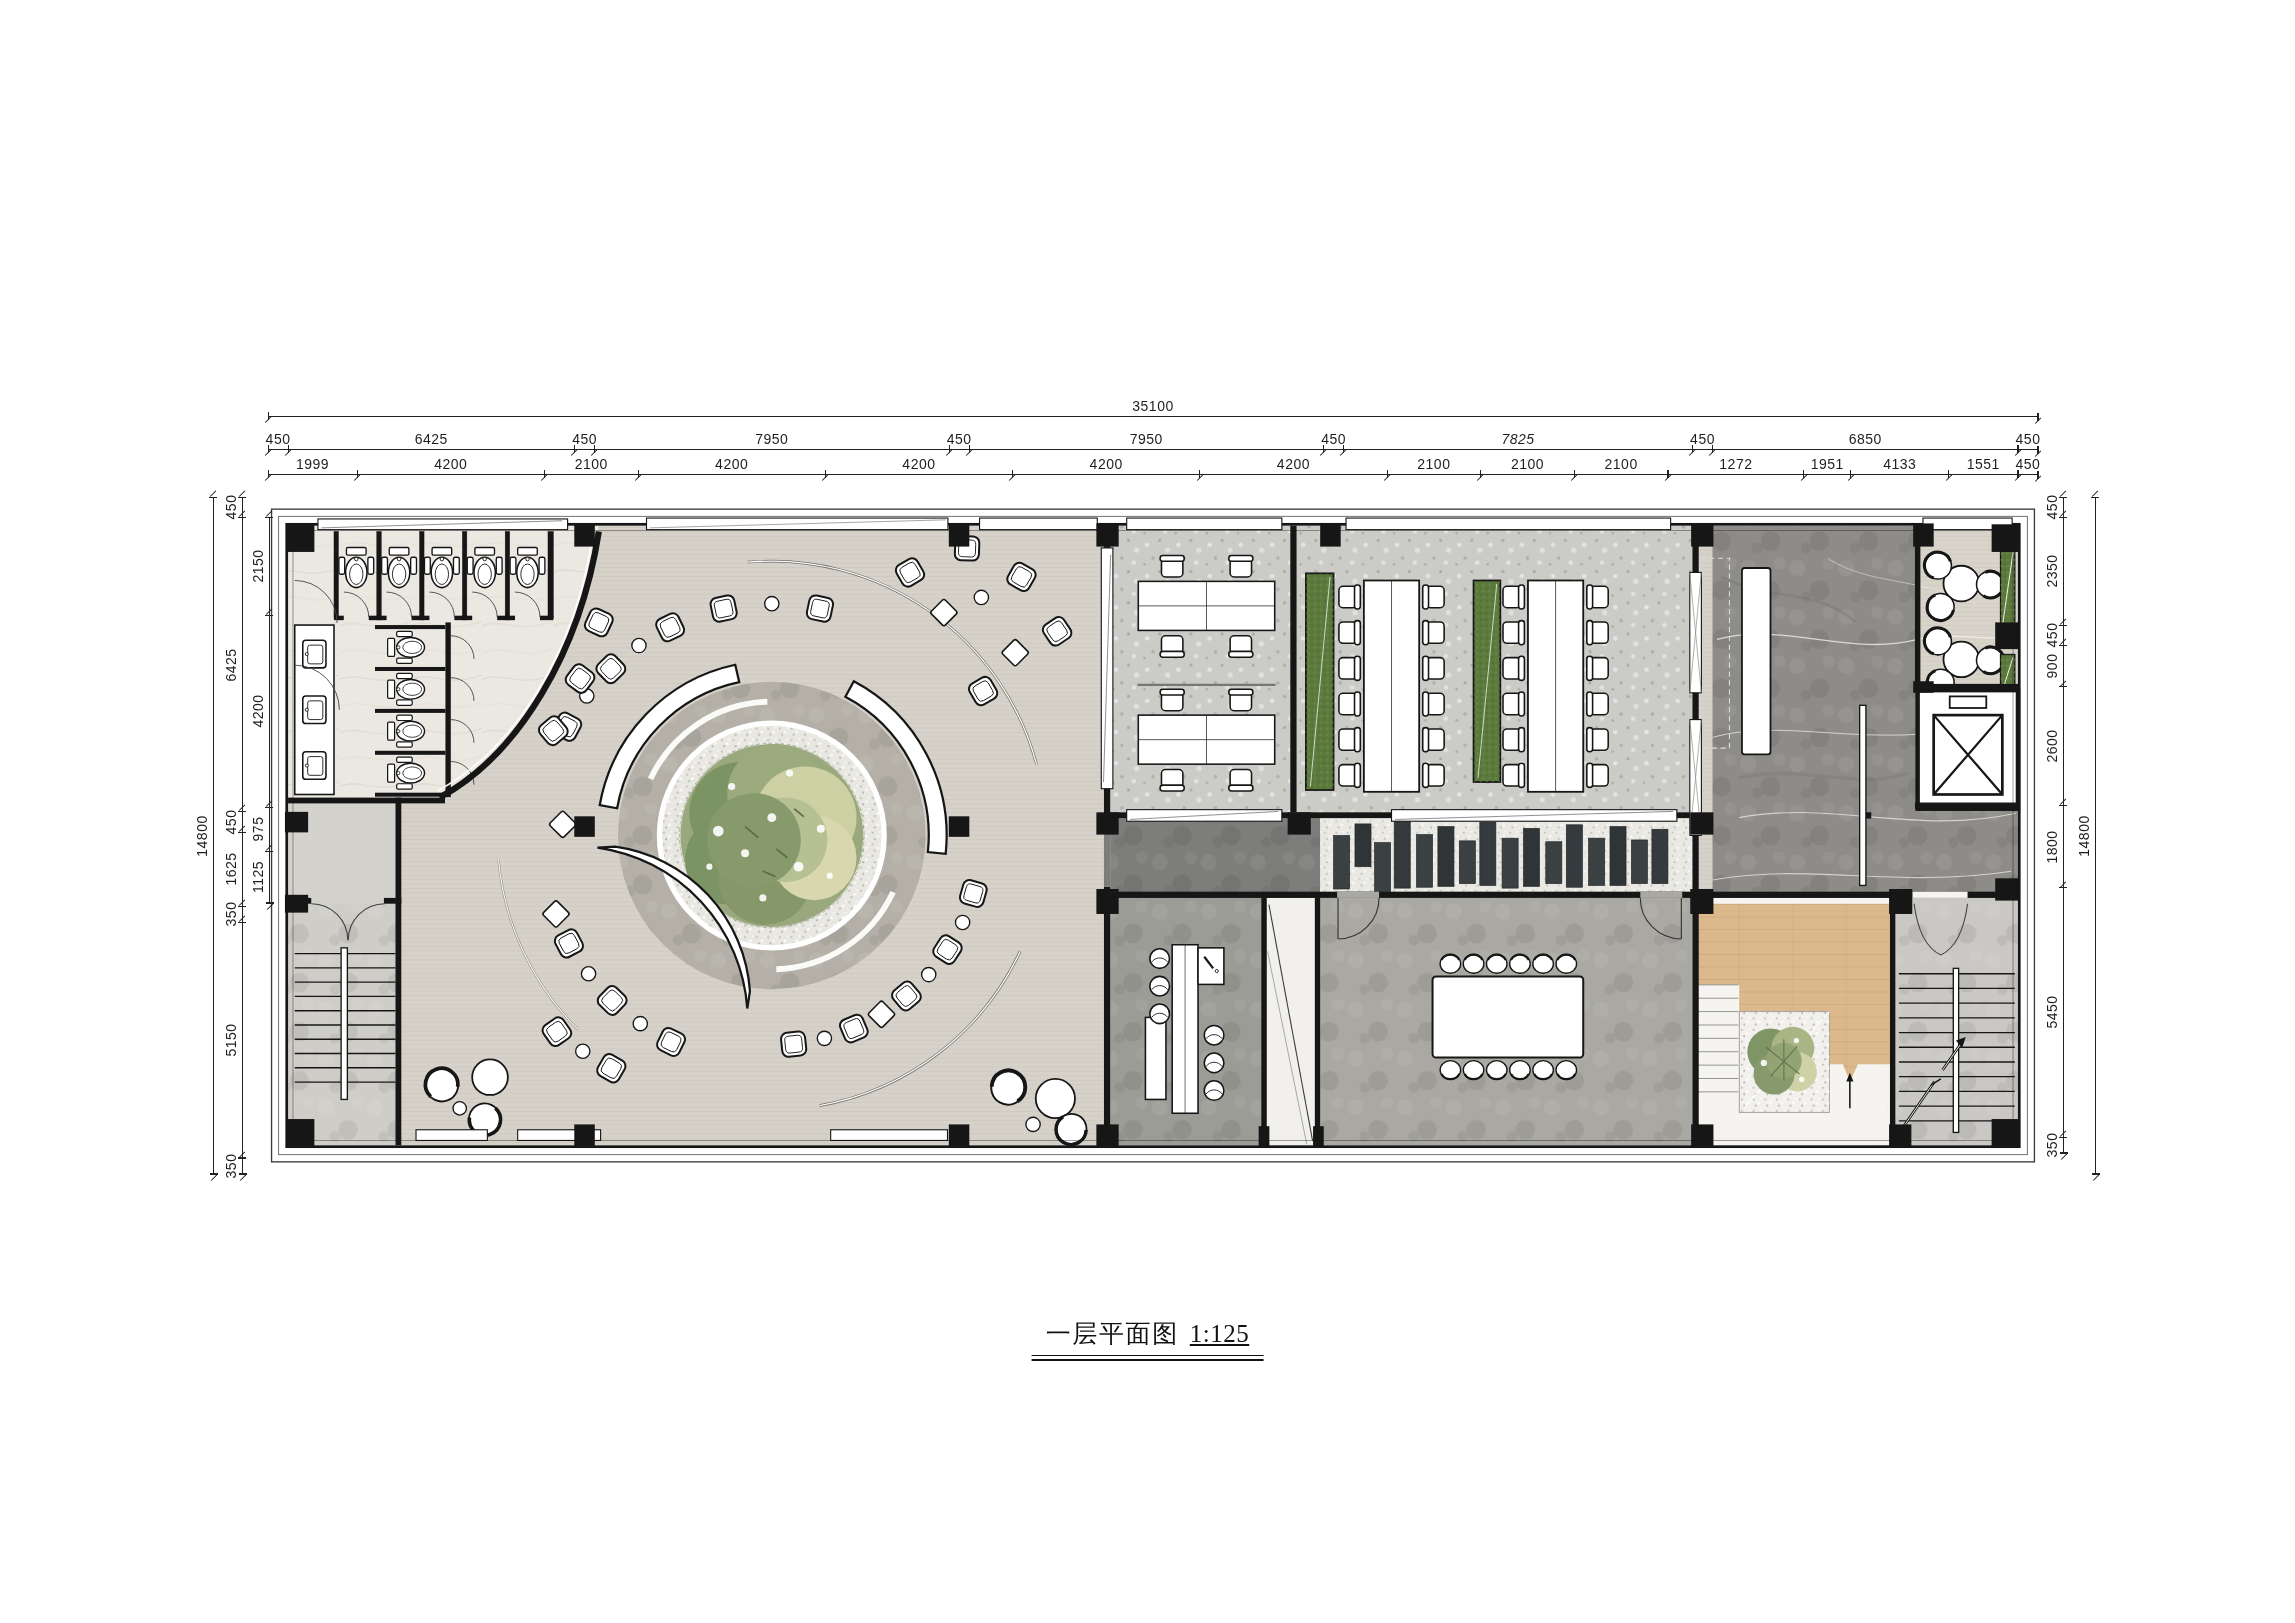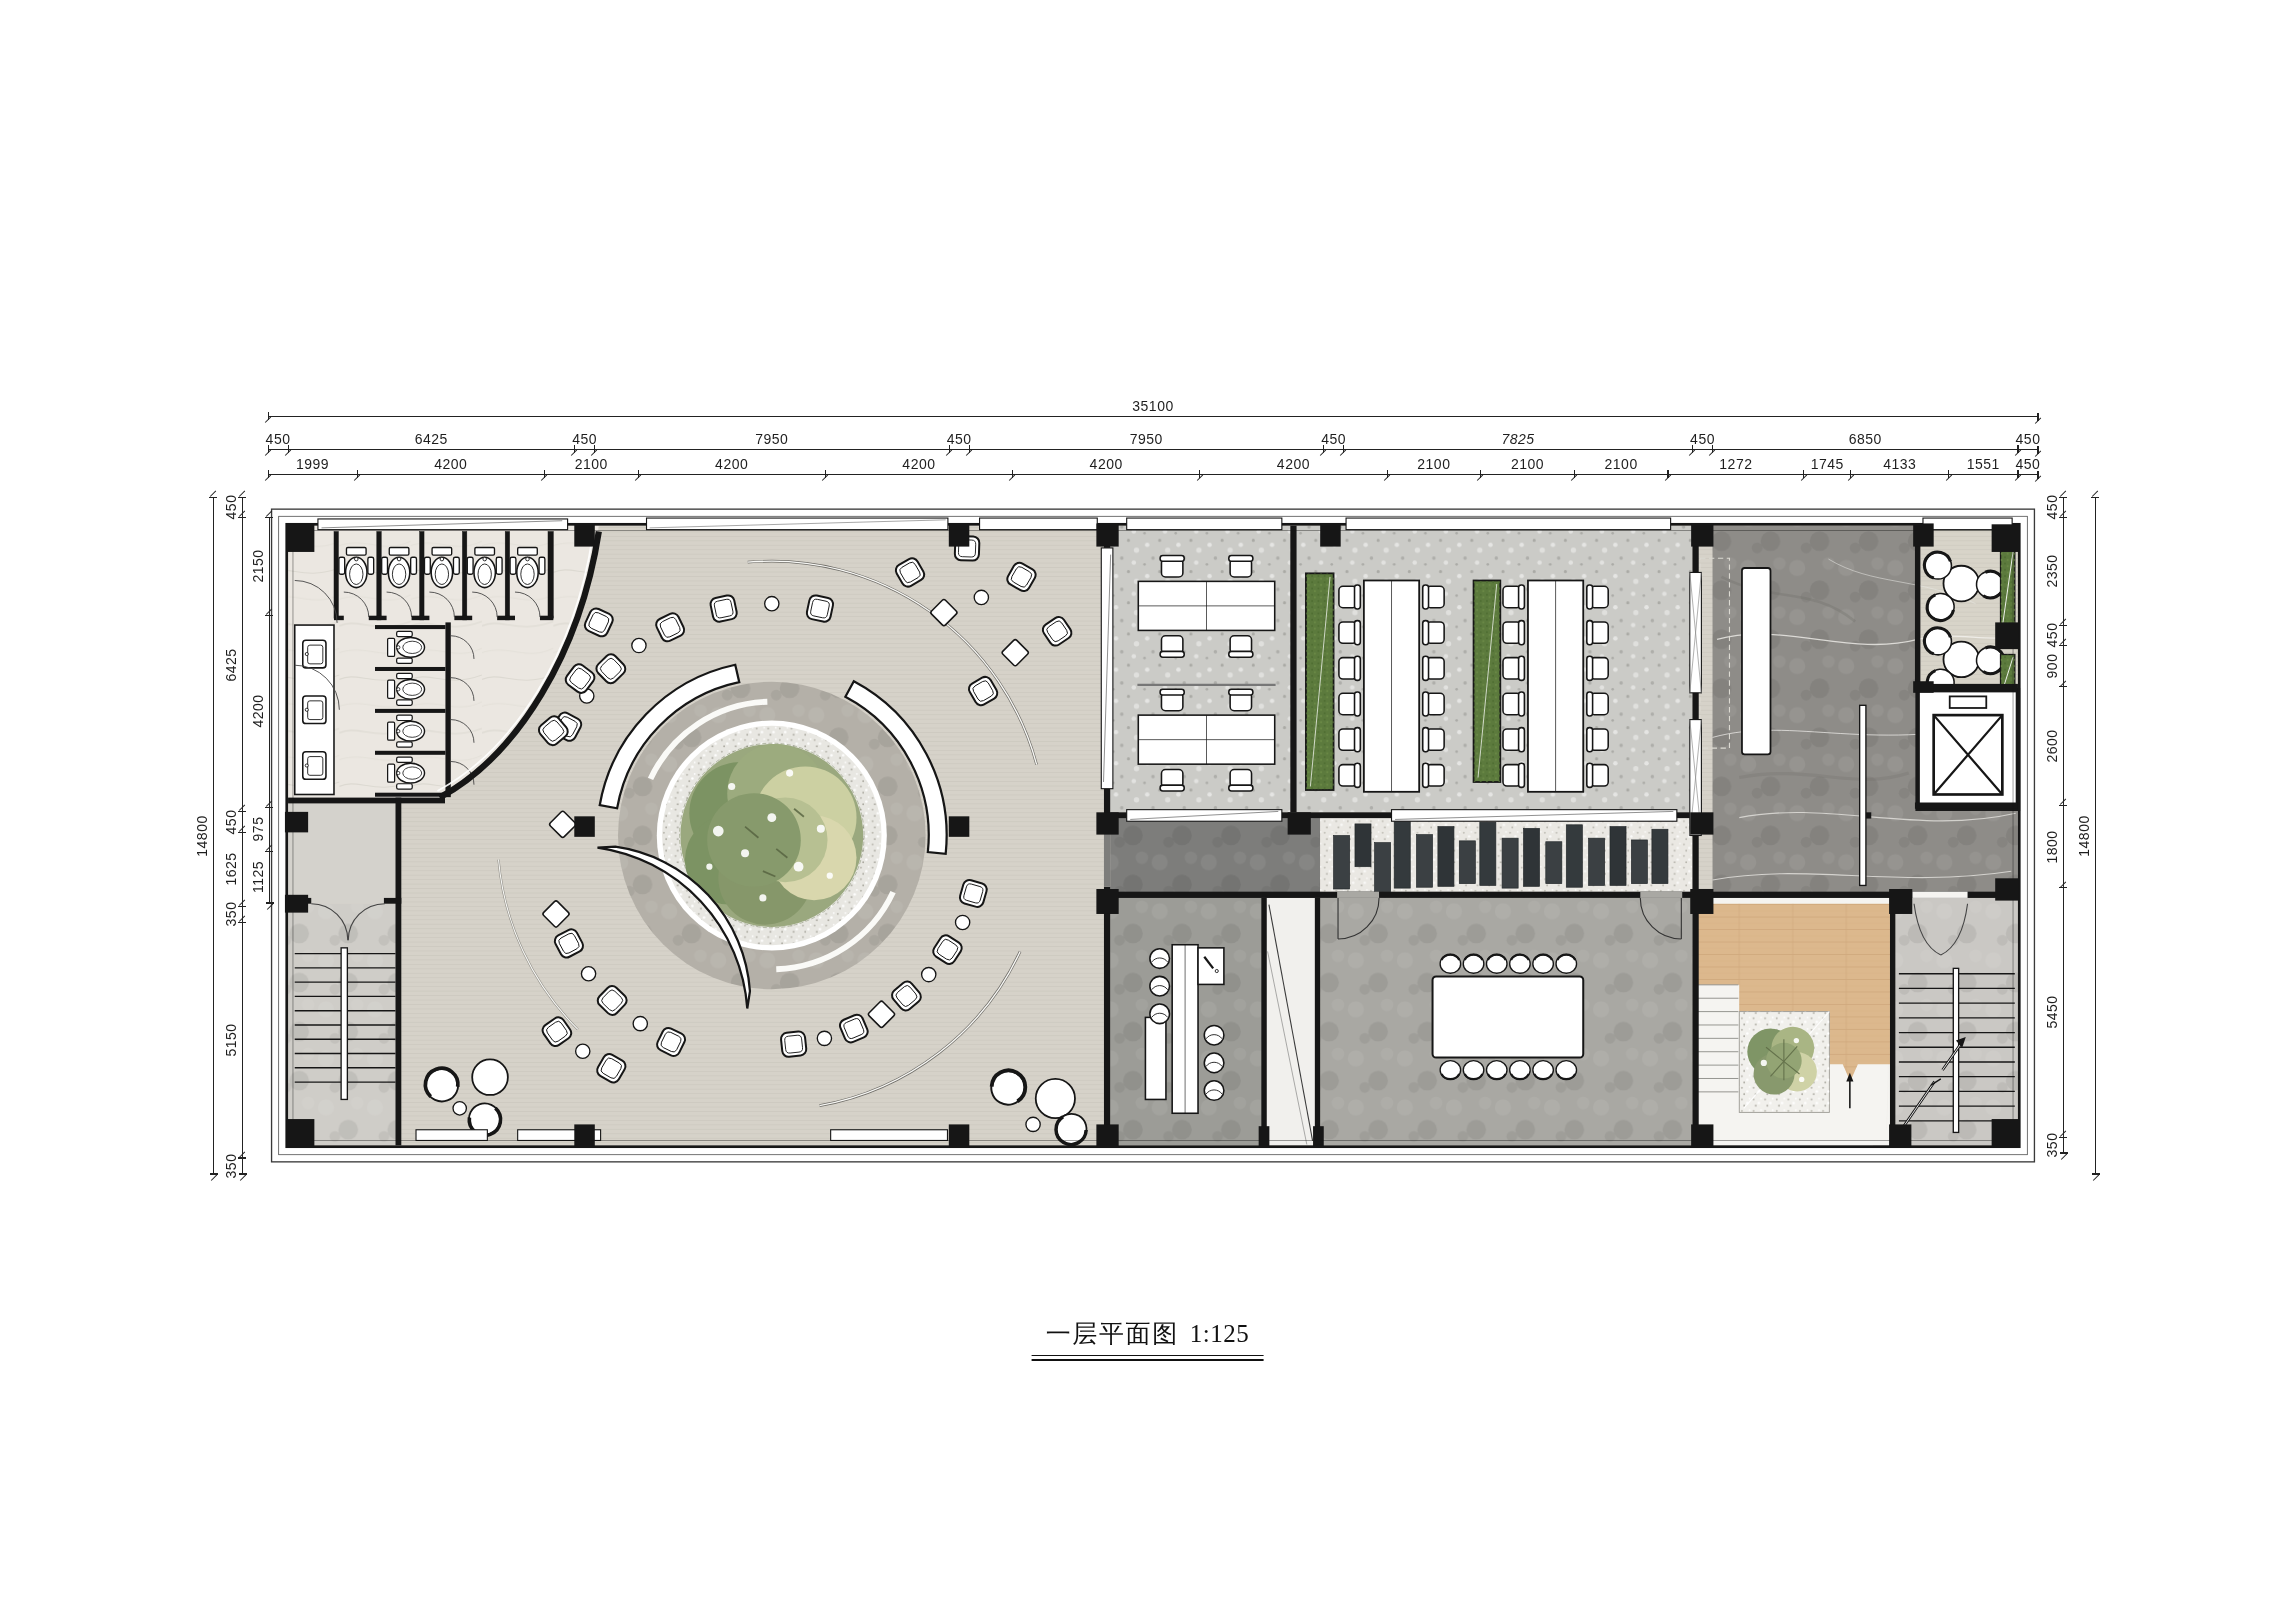--- a/index.html
+++ b/index.html
@@ -20,21 +20,21 @@
        writing-mode:vertical-rl;font-size:14px;white-space:nowrap;letter-spacing:0.5px;}
   .dimrow.v .seg::before{content:"";position:absolute;top:-4.2px;right:-4.2px;width:8.4px;height:1.1px;background:#222;transform:rotate(-45deg);}
   .dimrow.v .seg::after{content:"";position:absolute;top:-0.5px;right:-3.7px;width:7.4px;height:1.1px;background:#222;}
   .dimrow.v::before{content:"";position:absolute;bottom:-4.2px;right:-4.2px;width:8.4px;height:1.1px;background:#222;transform:rotate(-45deg);}
   .dimrow.v::after{content:"";position:absolute;bottom:-0.5px;right:-3.7px;width:7.4px;height:1.1px;background:#222;}
   
   .plan-title{position:absolute;left:50%;top:1317px;transform:translateX(-50%);
       font-family:"Liberation Serif",serif;font-size:25px;letter-spacing:1.6px;color:#111;
       padding:0 14.7px 5.3px 14.7px;border-bottom:1.6px solid #111;white-space:nowrap;}
   .plan-title::after{content:"";position:absolute;left:0;right:0;bottom:-5.3px;height:1.6px;background:#111;}
-  .plan-title .scale{margin-left:11px;letter-spacing:0.5px;}
+  .plan-title .scale{margin-left:11px;letter-spacing:0.5px;text-decoration:underline;}
   svg{position:absolute;}
 </style>
 </head>
 <body>
 
 <div class="sheet">
 
   <svg viewBox="0 0 3970 1480" style="left:268px;top:497px;width:1770px;height:677px" xmlns="http://www.w3.org/2000/svg">
     <defs>
       <pattern id="ptz" width="70" height="70" patternUnits="userSpaceOnUse">
@@ -732,21 +732,21 @@
       <div class="seg" style="flex-grow: 2100;">
         <span class="seg-label">2100</span>
       </div>
       <div class="seg" style="flex-grow: 2100;">
         <span class="seg-label">2100</span>
       </div>
       <div class="seg" style="flex-grow: 3049;">
         <span class="seg-label">1272</span>
       </div>
       <div class="seg" style="flex-grow: 1051;">
-        <span class="seg-label">1745</span>
+        <span class="seg-label">1951</span>
       </div>
       <div class="seg" style="flex-grow: 2199;">
         <span class="seg-label">4133</span>
       </div>
       <div class="seg" style="flex-grow: 1551; text-align: right;">
         <span class="seg-label">1551</span>
       </div>
       <div class="seg" style="flex-grow: 450;">
         <span class="seg-label">450</span>
       </div>

